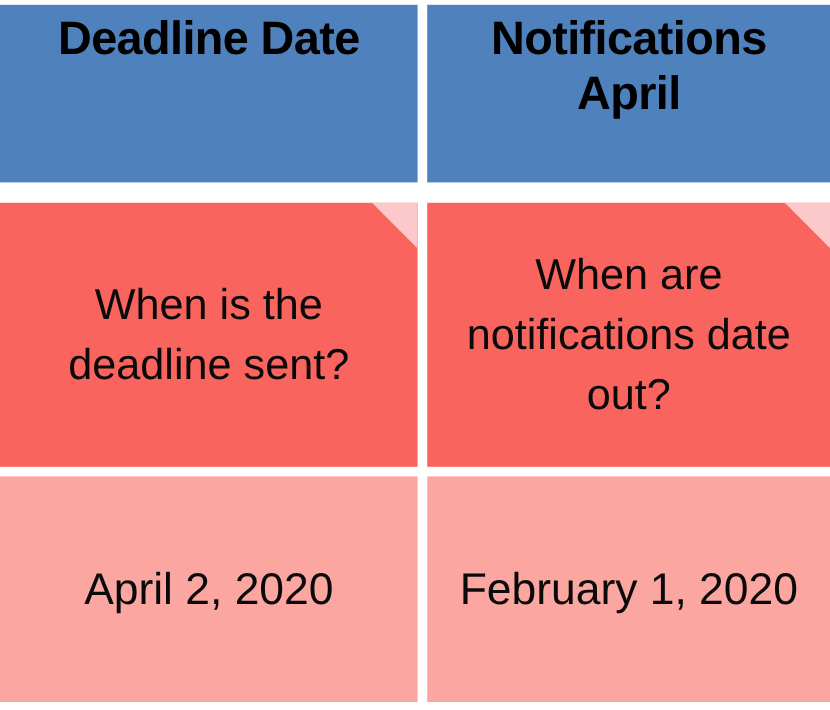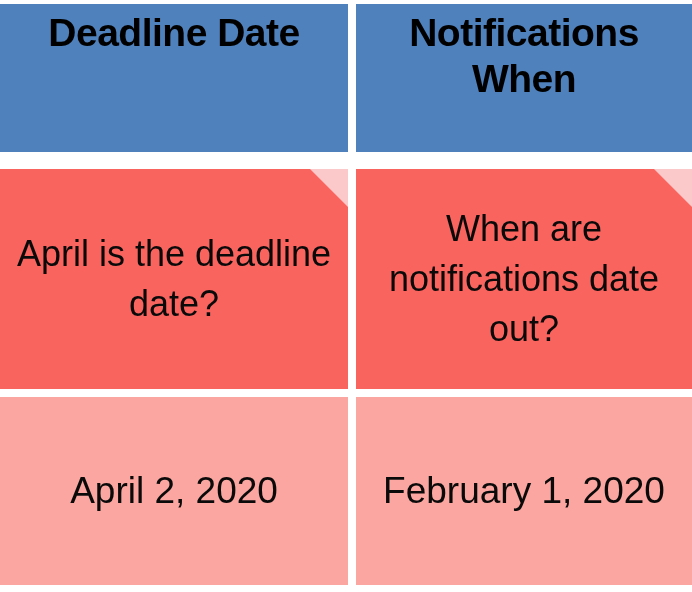--- a/index.html
+++ b/index.html
@@ -101,30 +101,30 @@
 <body>
 
 <div id="table-root">
   <div class="table-grid">
 
     <div class="cell cell-header">
       <span class="header-text">Deadline Date</span>
     </div>
     <div class="gutter"></div>
     <div class="cell cell-header">
-      <span class="header-text">Notifications When</span>
+      <span class="header-text">Notifications April</span>
     </div>
 
     <div class="gutter"></div>
     <div class="gutter"></div>
     <div class="gutter"></div>
 
     <div class="cell cell-question">
       <span class="fold-corner"></span>
-      <span class="question-text">April is the deadline date?</span>
+      <span class="question-text">When is the deadline sent?</span>
     </div>
     <div class="gutter"></div>
     <div class="cell cell-question">
       <span class="fold-corner"></span>
       <span class="question-text">When are notifications date out?</span>
     </div>
 
     <div class="gutter"></div>
     <div class="gutter"></div>
     <div class="gutter"></div>

